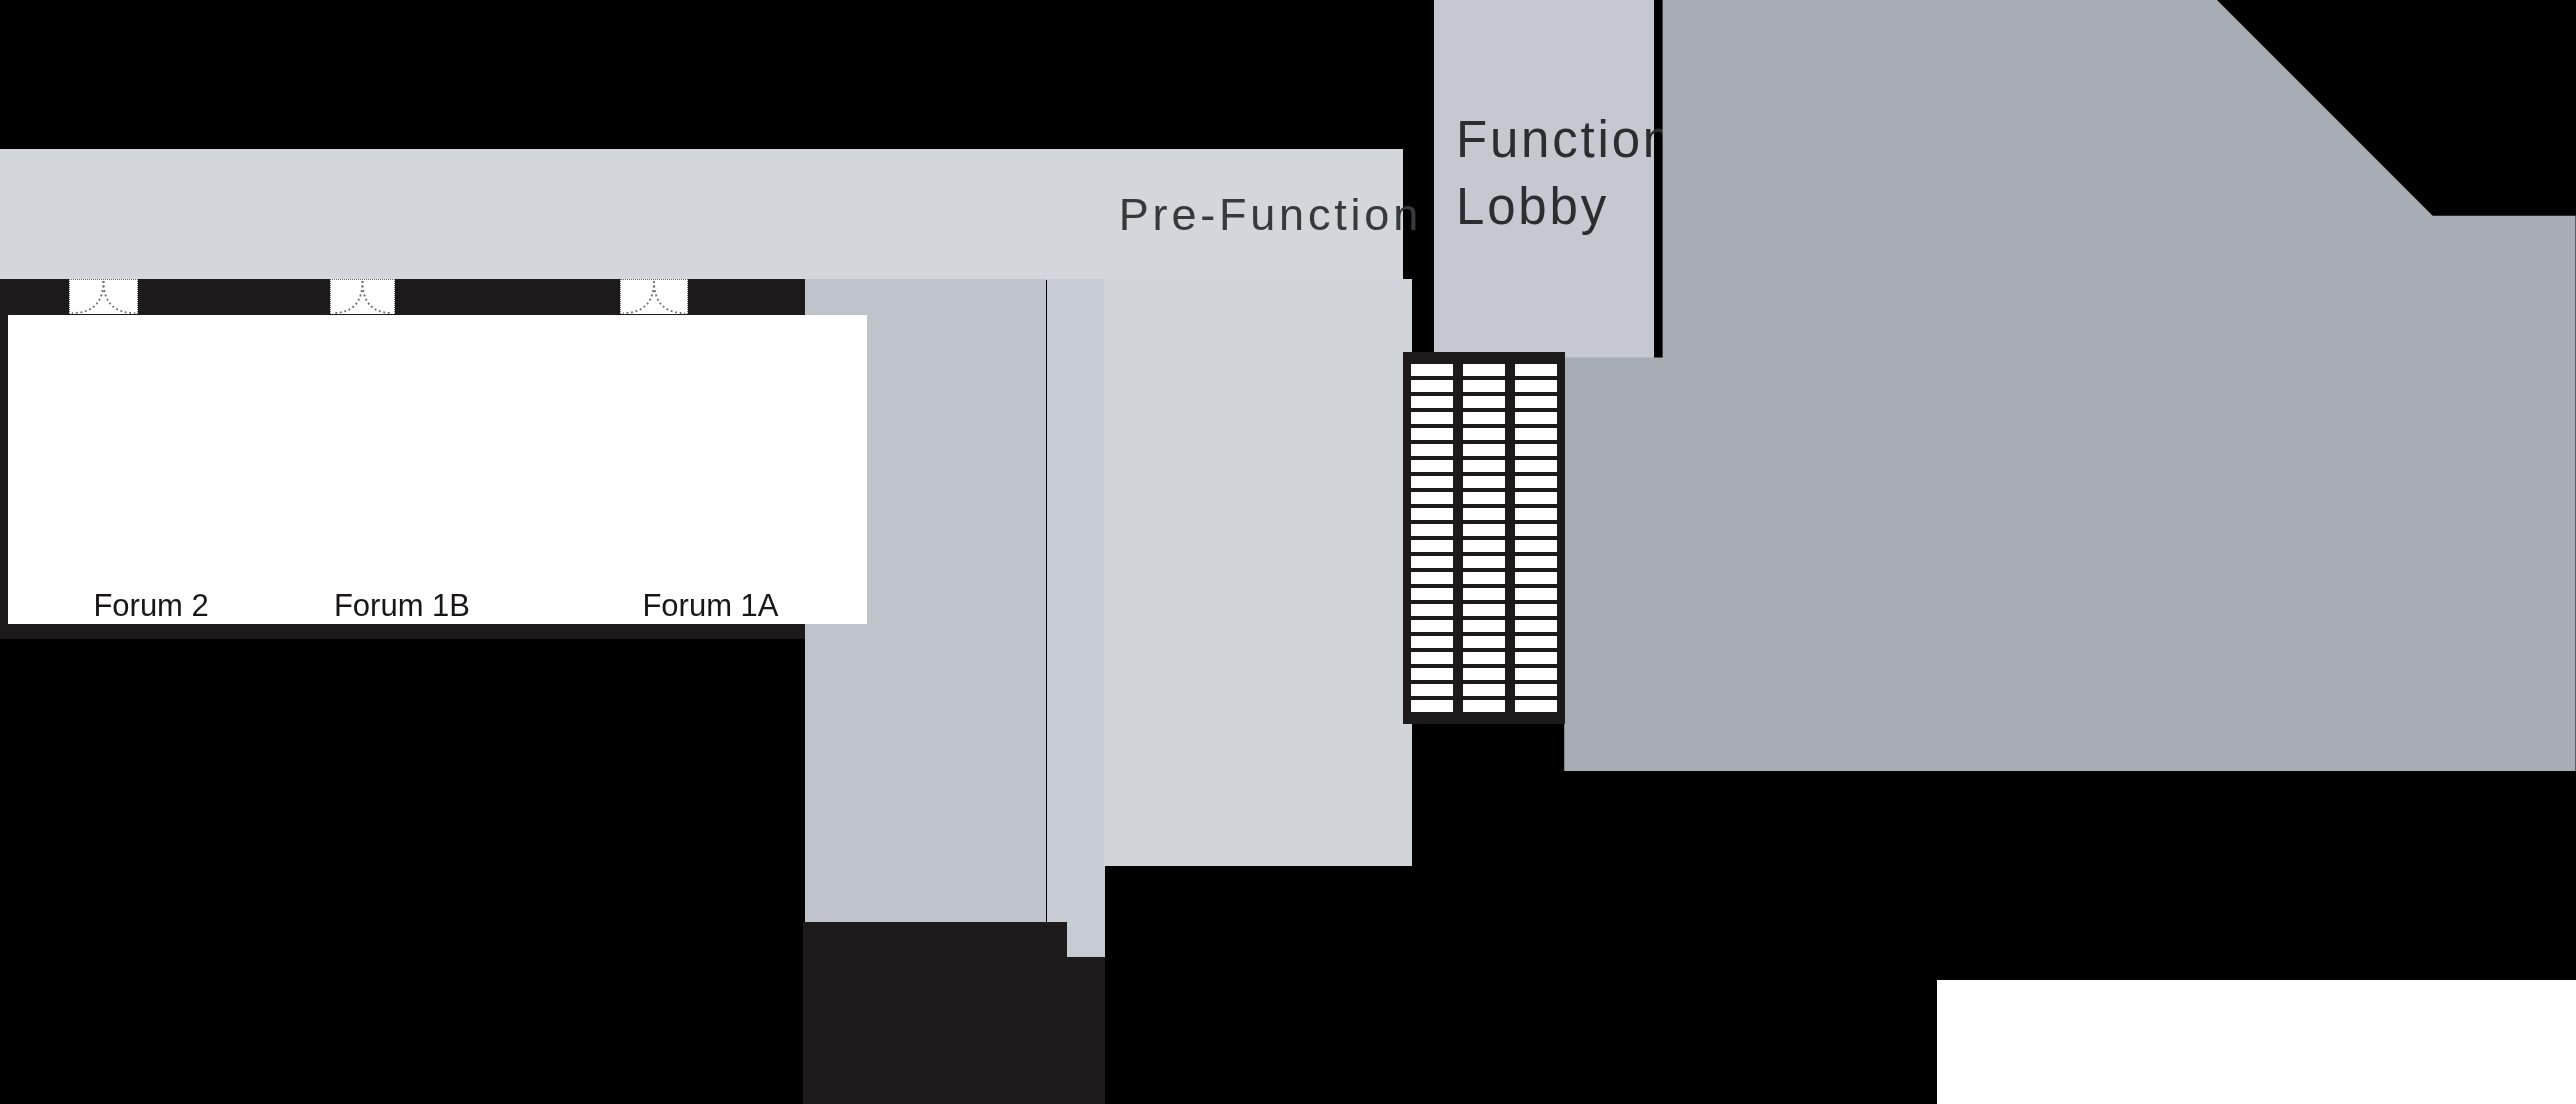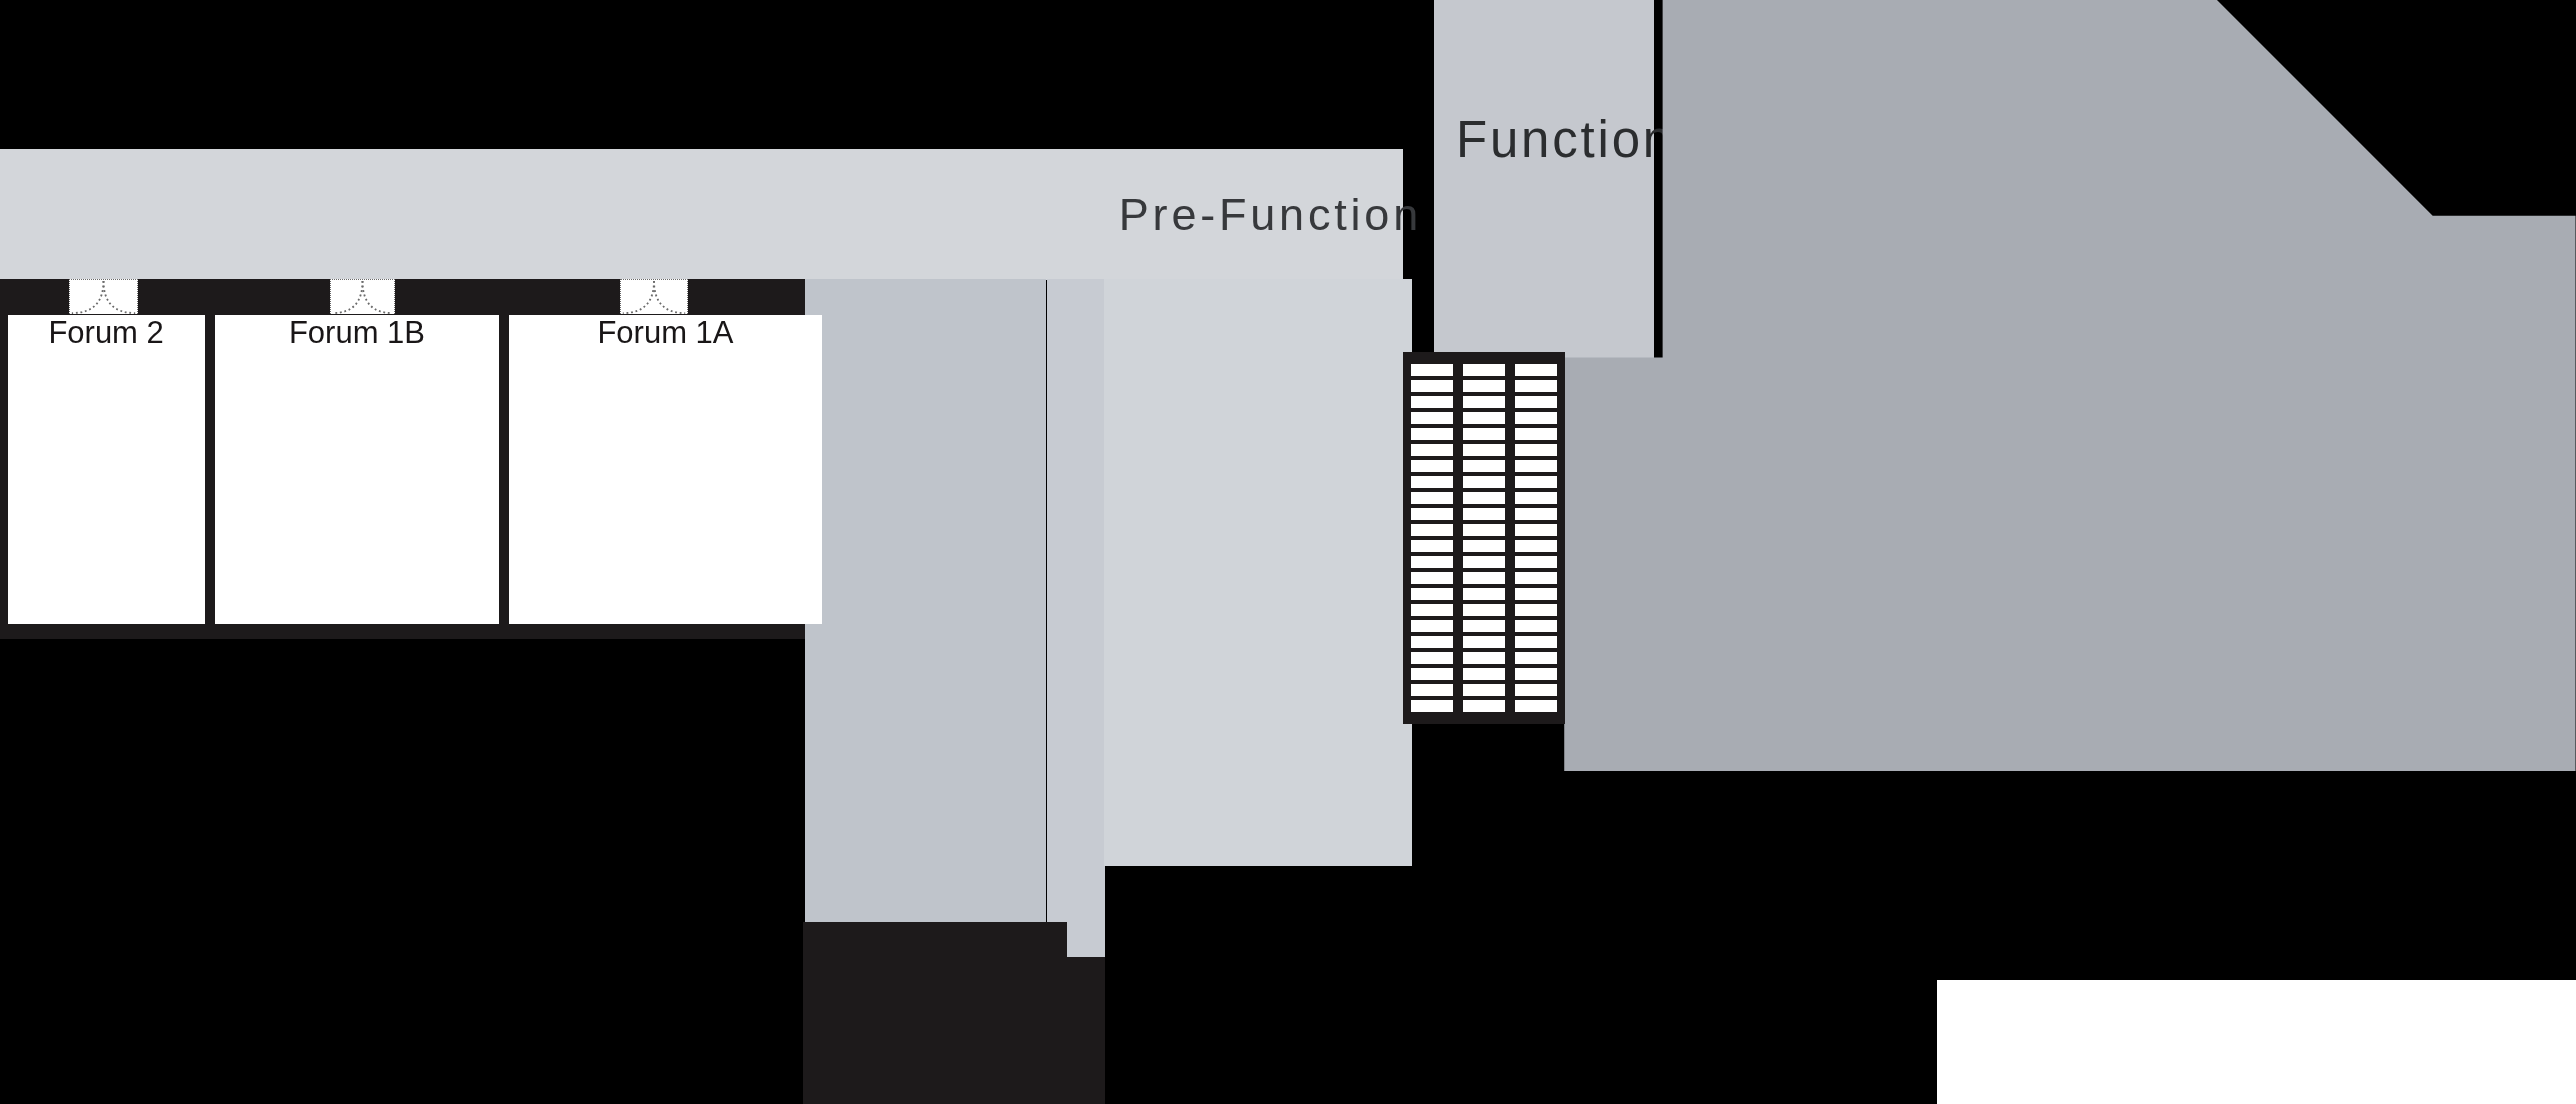--- a/index.html
+++ b/index.html
@@ -27,21 +27,21 @@
   #function-lobby .big-label{
     position:absolute;left:22px;top:106px;
     font-size:51px;line-height:67px;letter-spacing:2.8px;color:#2b2d2f;}
 
   
   #east-svg{left:0;top:0;width:2576px;height:1104px;pointer-events:none;}
 
   
   #forum-wing{left:0;top:279px;width:805px;height:360px;background:#1d1a1b;}
   .room{position:absolute;top:36px;height:309px;background:#fff;
-    display:flex;align-items:flex-start;justify-content:center;}
+    display:flex;align-items:flex-end;justify-content:center;padding-left:45px;}
   #room-forum-2{left:7.6px;width:197px;}
   #room-forum-1b{left:215px;width:284px;}
   #room-forum-1a{left:509px;width:313px;}
   .room-label{font-size:31px;color:#191617;}
 
   .door{position:absolute;top:0;height:35px;background:#fff;
     border-top:1.9px dotted #6a6a6a;border-left:1.9px dotted #6a6a6a;border-right:1.9px dotted #6a6a6a;
     box-sizing:border-box;}
   #door-1{left:69px;width:69px;}
   #door-2{left:330px;width:65px;}
@@ -75,20 +75,21 @@
     <span class="big-label">Pre-Function</span>
   </div>
 
   <div class="abs" id="corridor-mid" style="background-color: rgb(191, 196, 203);"></div>
   <div class="abs" id="corridor-mid-right" style="background-color: rgb(199, 203, 210);"></div>
   <div class="abs" id="light-lower" style="background-color: rgb(208, 212, 217);"></div>
 
   <div class="abs" id="function-lobby" style="background-color: rgb(197, 200, 206);">
     <div class="big-label">
       <div>Function</div>
+      <div>Lobby</div>
     </div>
   </div>
 
   <svg class="abs" id="east-svg" viewBox="0 0 2722 1167">
     <polygon points="1757,0 2343,0 2571,228 2722,228 2722,815 1653,815 1653,378 1757,378" fill="#a8acb3"></polygon>
   </svg>
 
   <div class="abs" id="forum-wing">
     <div class="room" id="room-forum-2">
       <span class="room-label">Forum 2</span>

